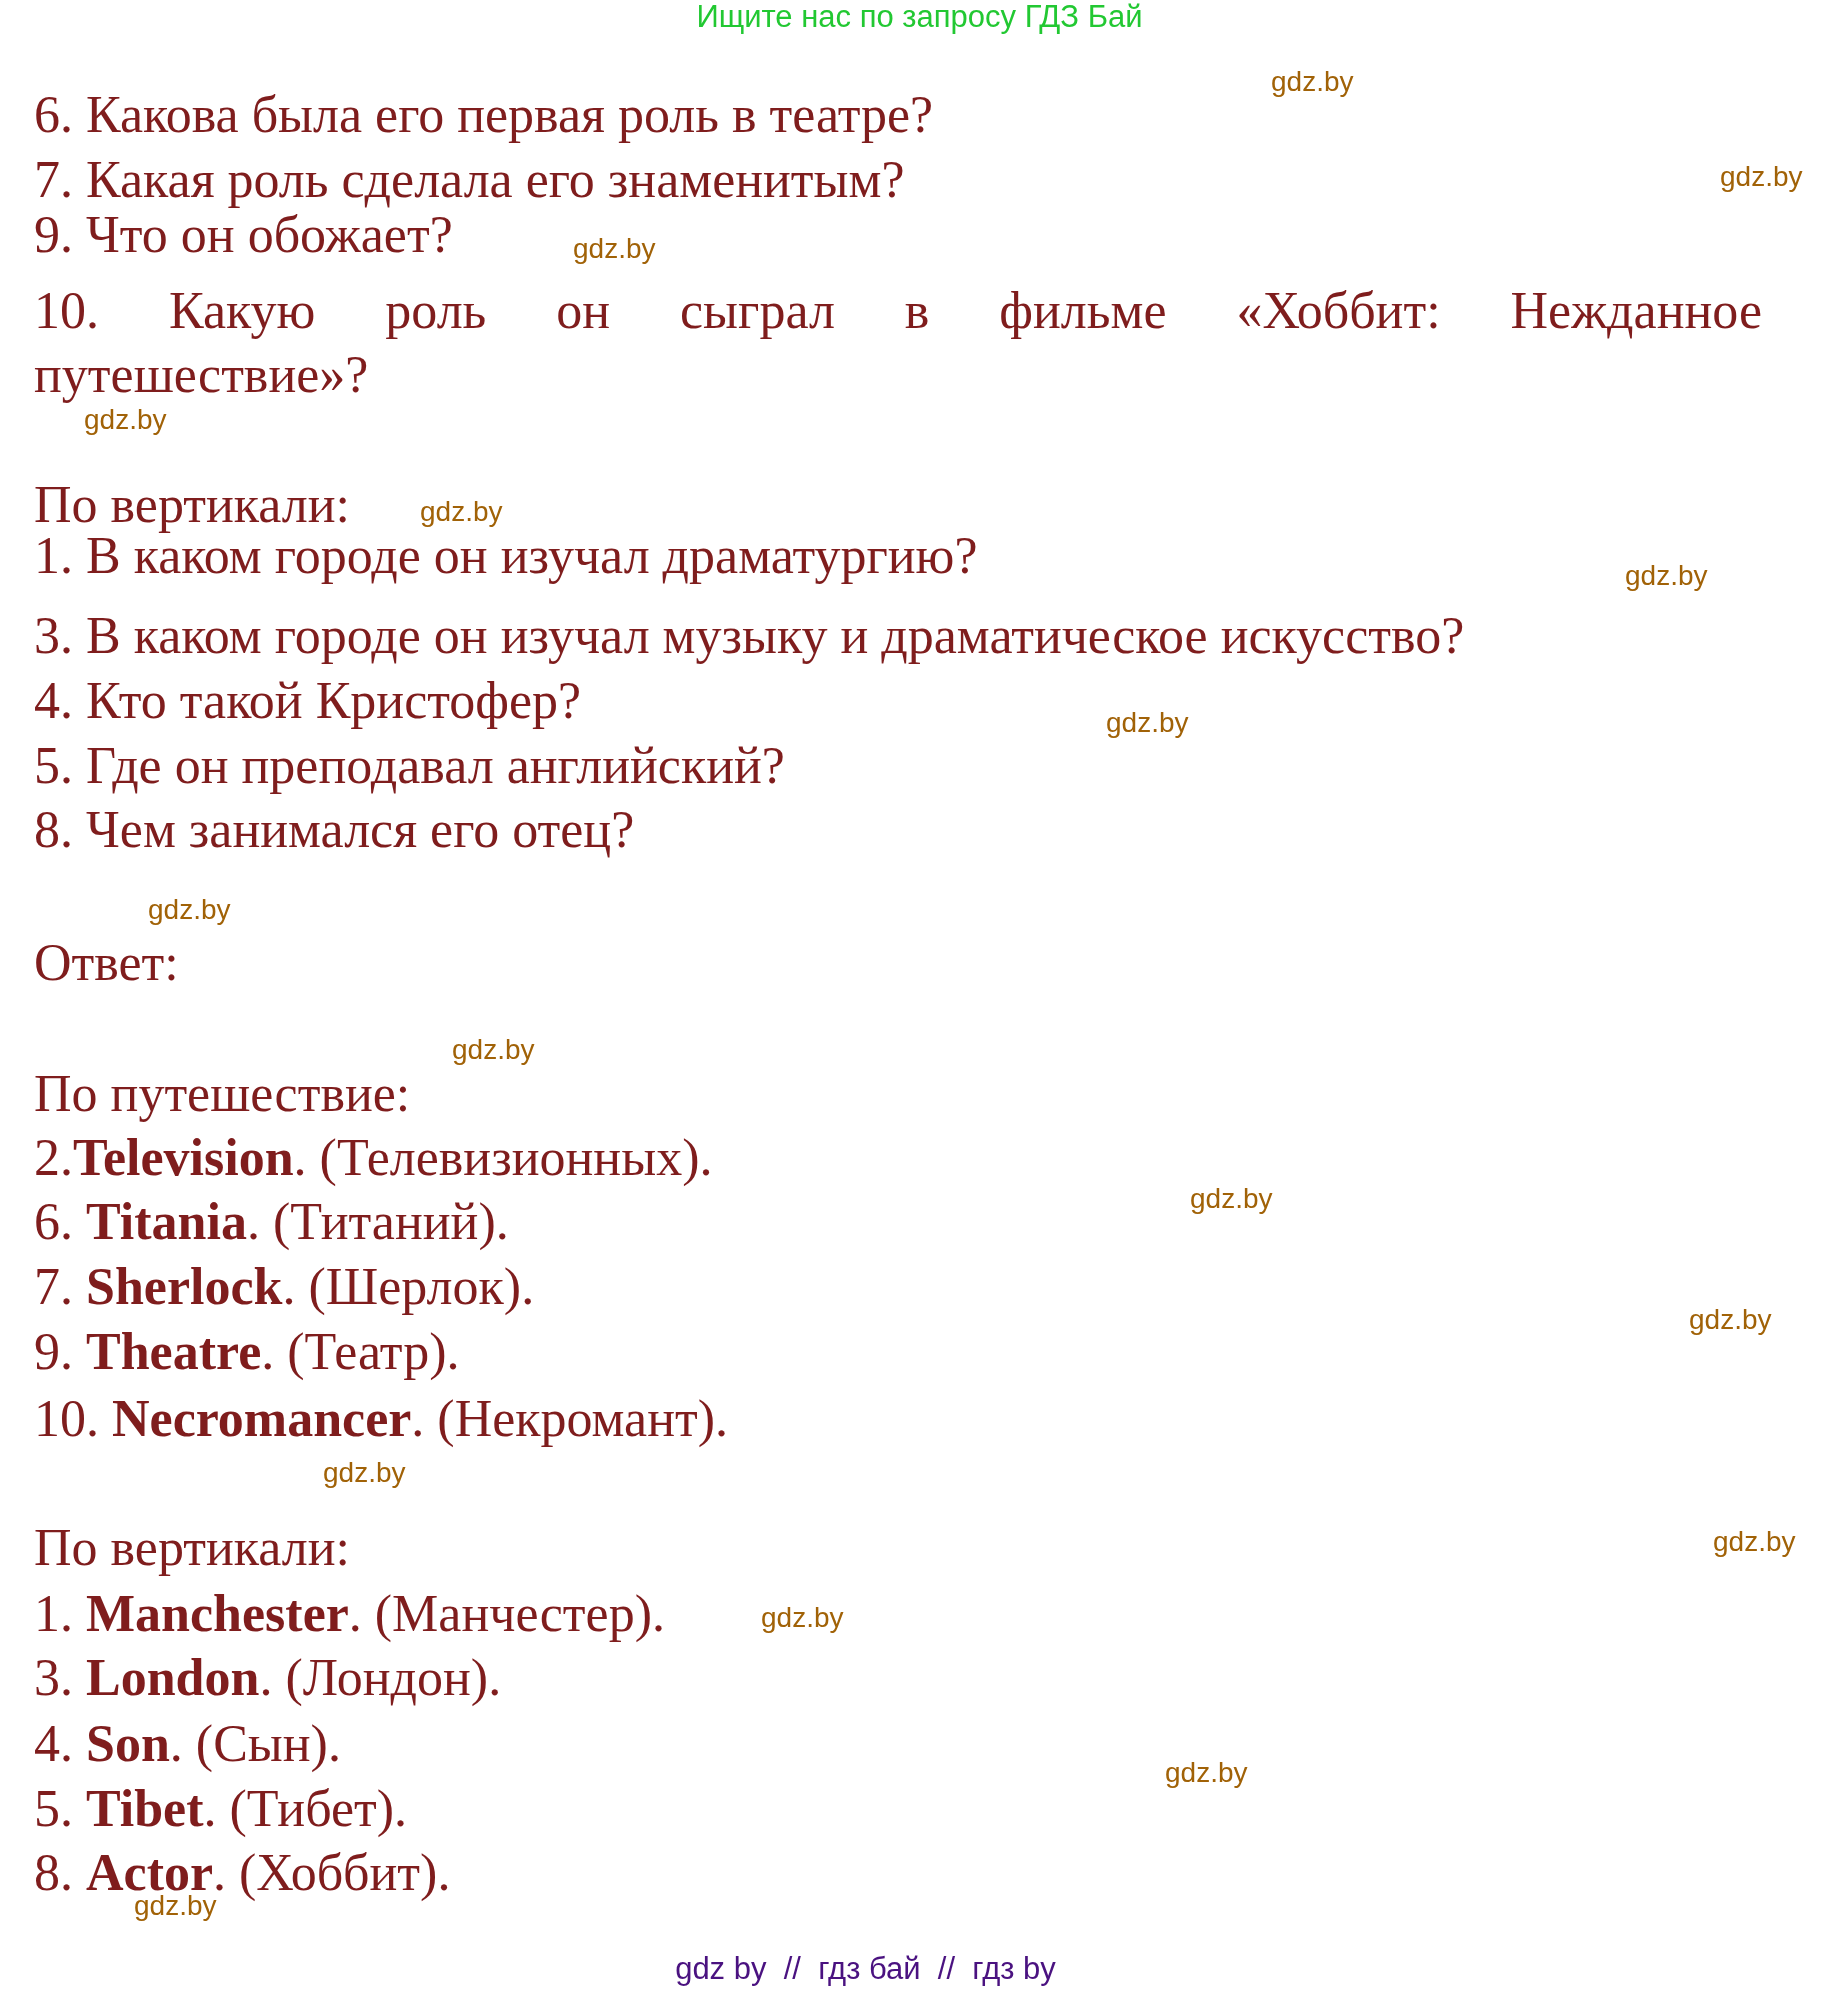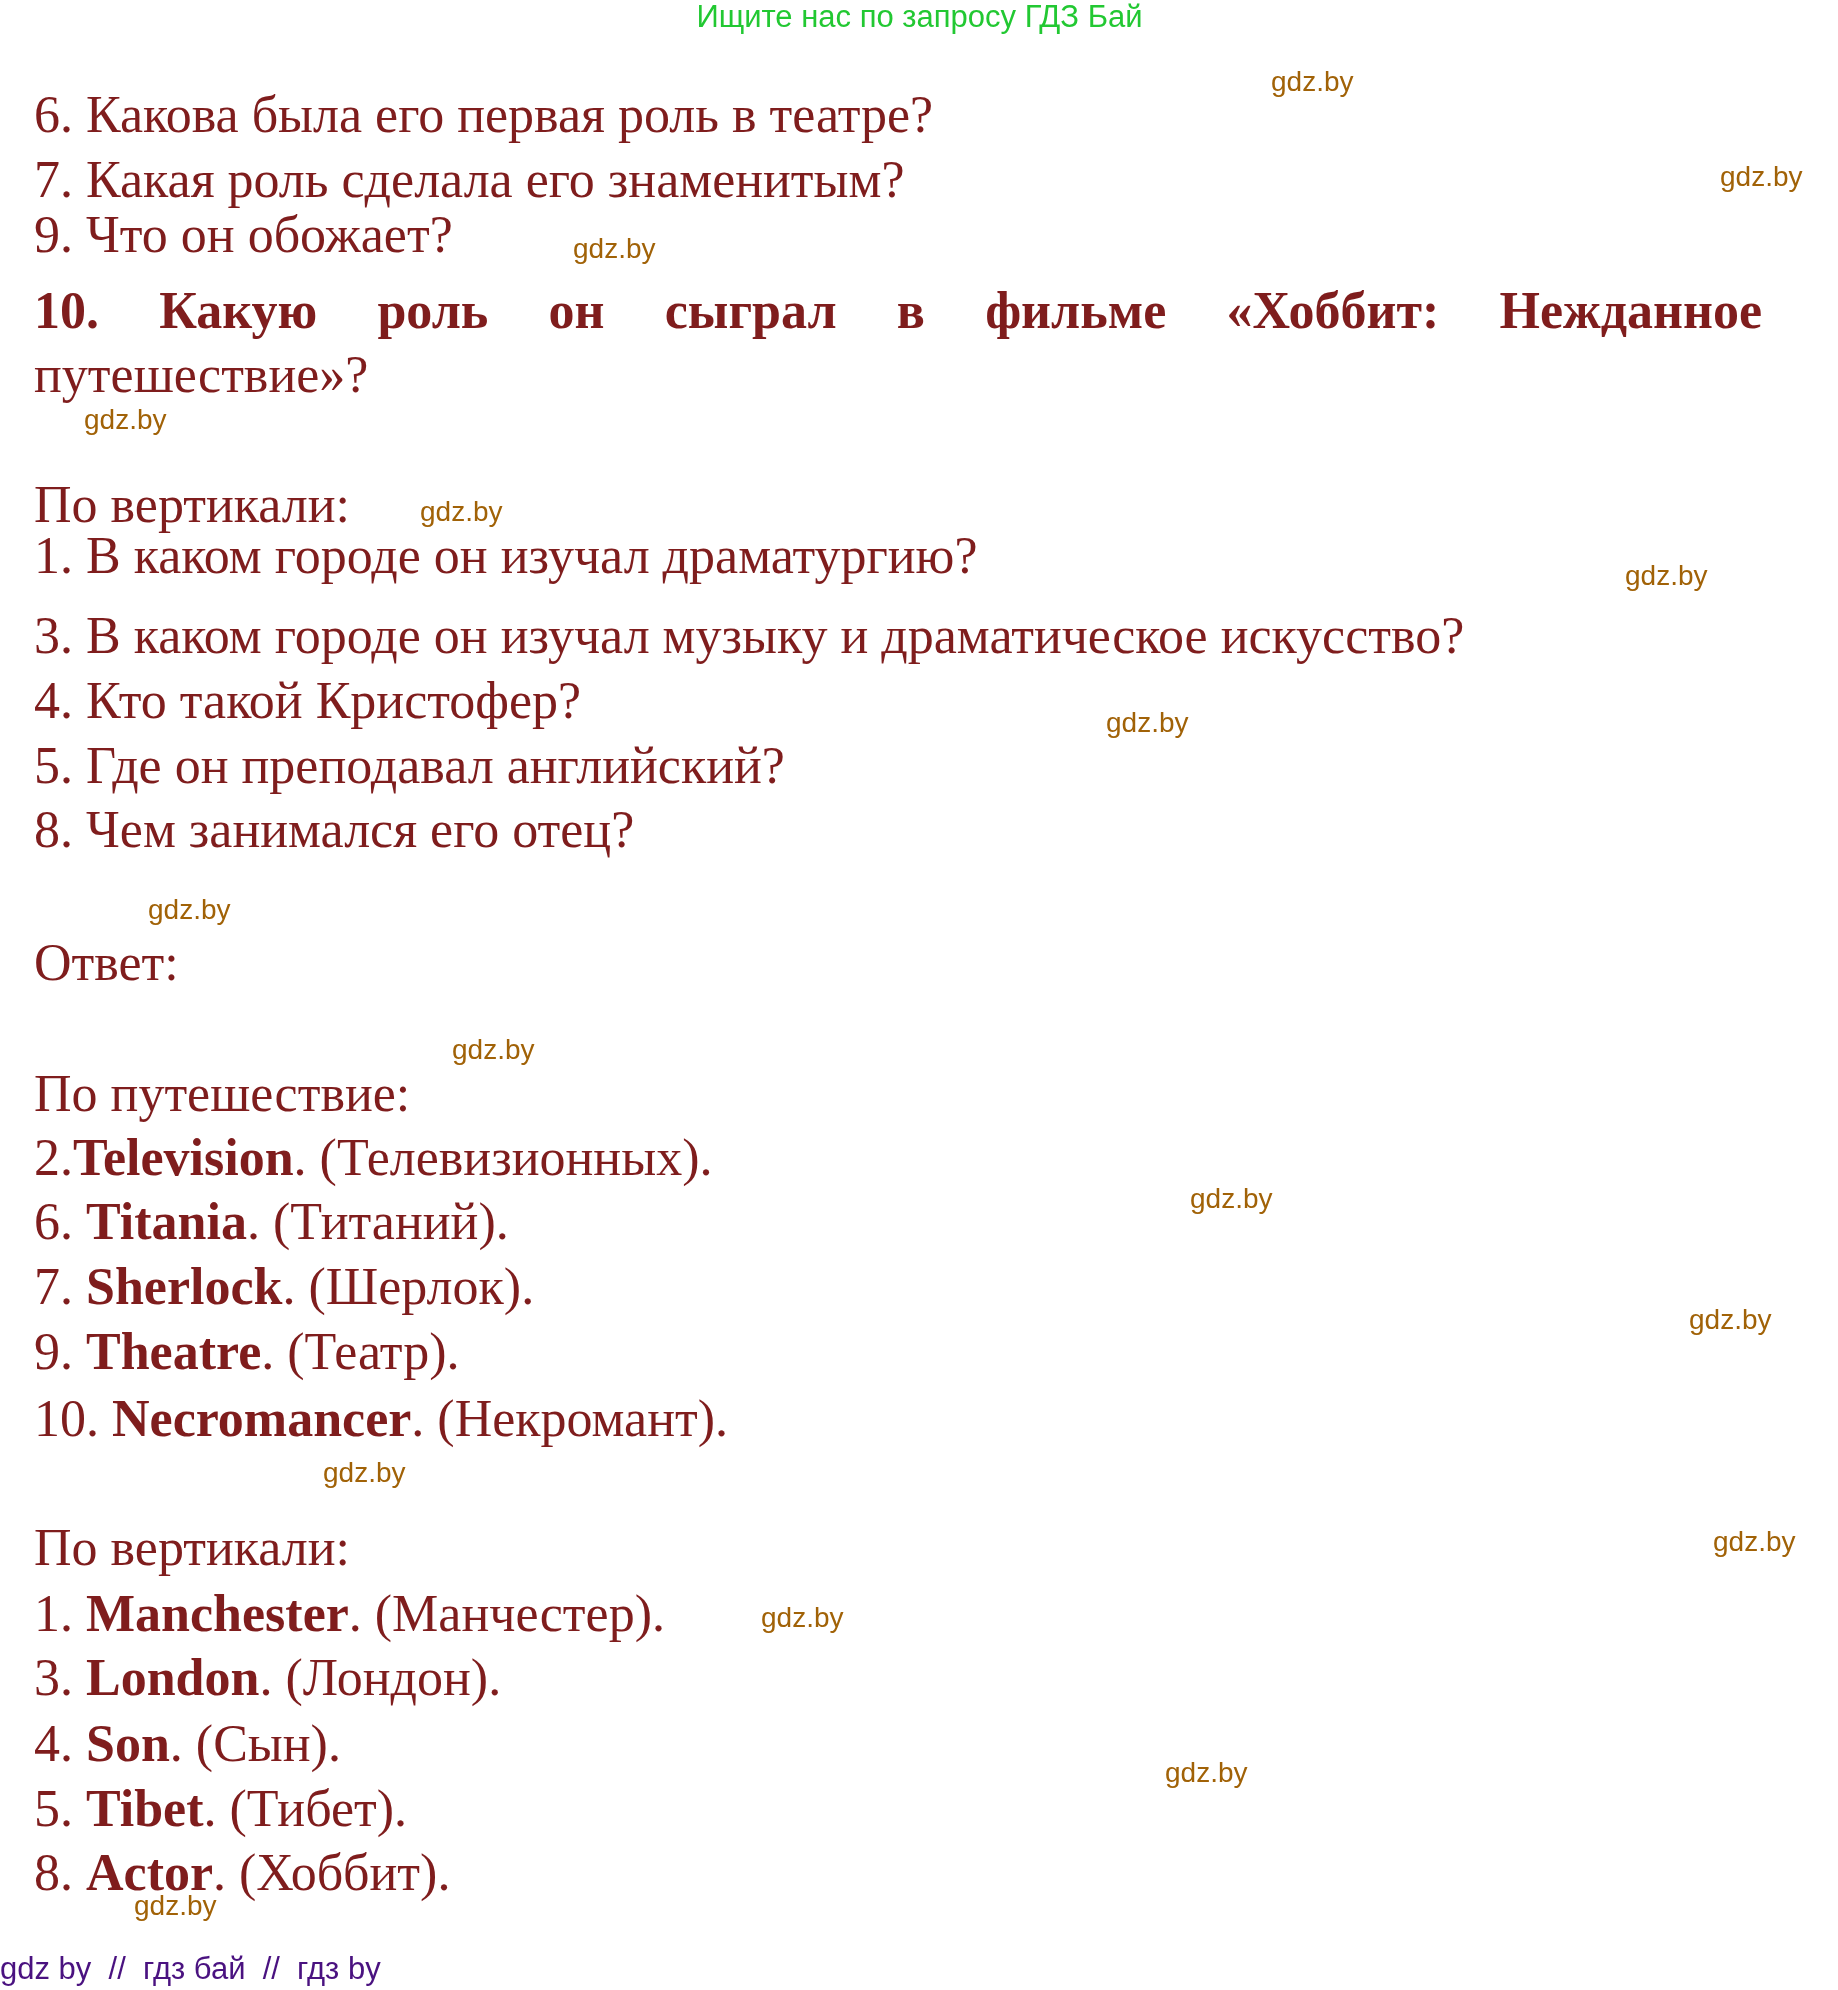--- a/index.html
+++ b/index.html
@@ -2,24 +2,24 @@
 <html><head>
 <meta charset="utf-8">
 <style>
   html, body { margin:0; padding:0; background:#ffffff; }
   body { width:1839px; height:1990px; position:relative; overflow:hidden; }
   .hdr { position:absolute; left:0; width:1839px; top:-1.9px; text-align:center;
          font-family:"Liberation Sans", sans-serif; font-size:31px; color:#22c832; line-height:37px; }
   .ln { position:absolute; left:34px; font-family:"Liberation Serif", serif; font-size:52px;
         color:#7f1d1d; line-height:60px; white-space:nowrap; }
   .ln b { font-weight:bold; }
-  .just { white-space:normal; width:1728px; text-align:justify; text-align-last:justify;font-weight:bold; }
+  .just { white-space:normal; width:1728px; text-align:justify; text-align-last:justify; }
   .wm { position:absolute; font-family:"Liberation Sans", sans-serif; font-size:28px; color:#a16207;
         line-height:33px; white-space:nowrap; }
-  .ftr { position:absolute; left:0; width:1731px; top:1950px; 
+  .ftr { position:absolute; left:0; width:1731px; top:1950px; text-align:center;
          font-family:"Liberation Sans", sans-serif; font-size:31px; color:#4a1280; line-height:37px; white-space:pre; }
 </style>
 </head>
 <body>
 
 <div class="hdr">Ищите нас по запросу ГДЗ Бай</div>
 
 <div class="ln" style="top:85px"><span>6.</span> <span>Какова была его первая роль в театре?</span></div>
 <div class="ln" style="top:150px"><span>7.</span> <span>Какая роль сделала его знаменитым?</span></div>
 <div class="ln" style="top:205px"><span>9.</span> <span>Что он обожает?</span></div>

